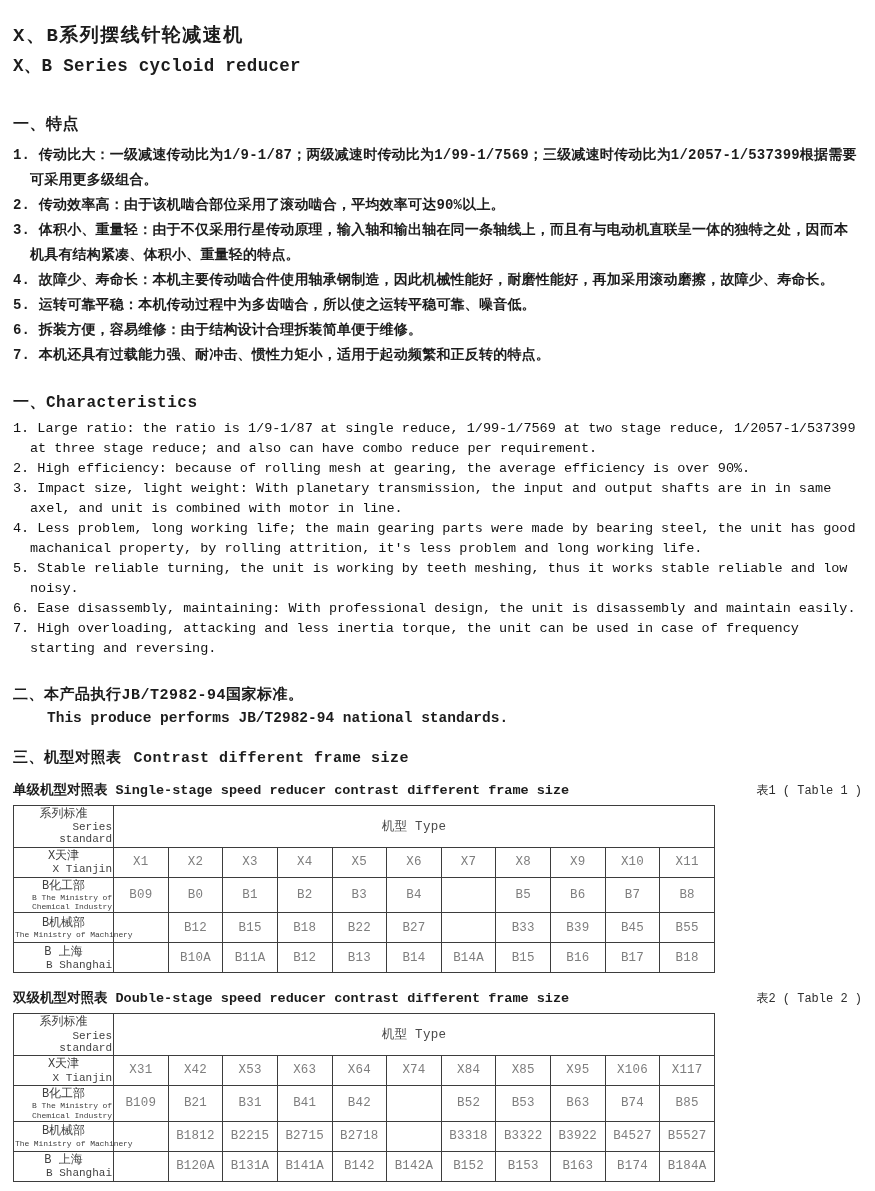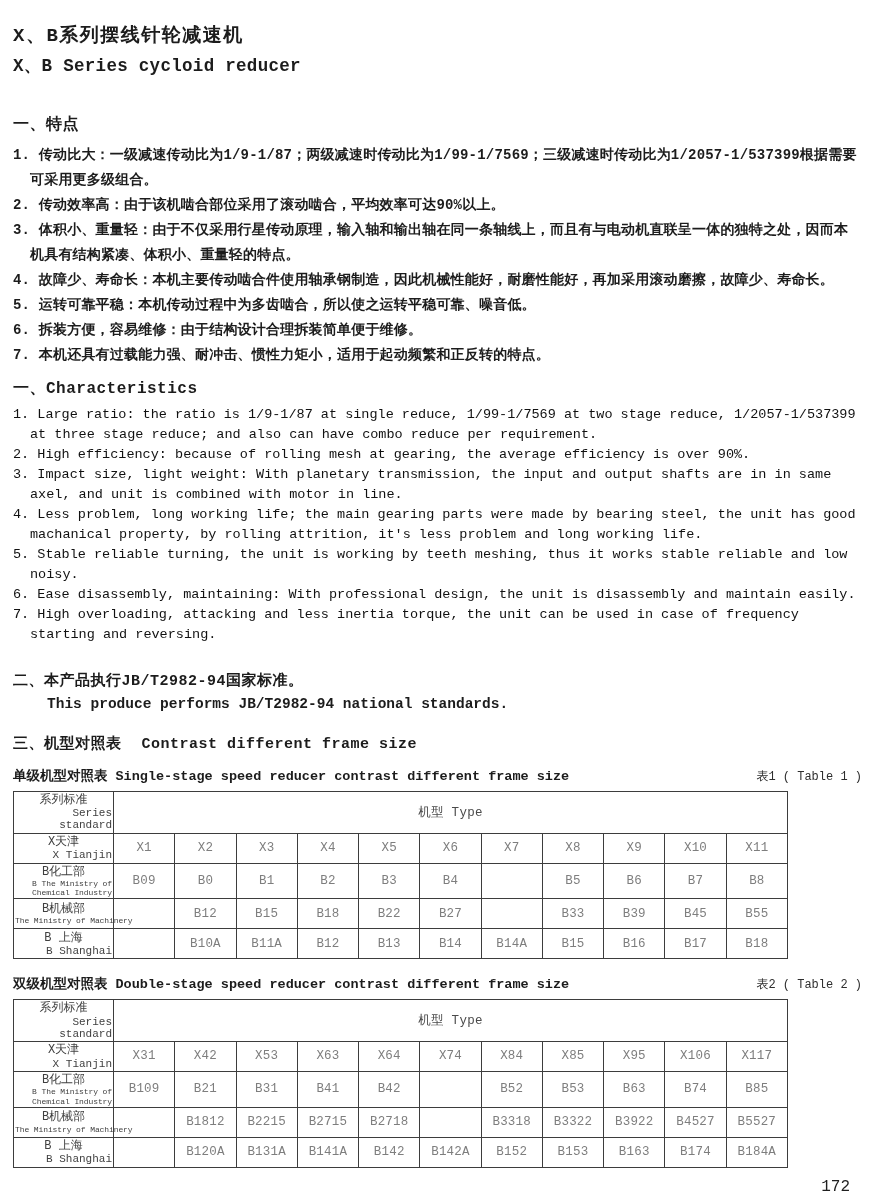--- a/index.html
+++ b/index.html
@@ -12,24 +12,24 @@
     overflow:hidden;
     position:relative;
   }
   .page { padding:22px 13px 0 13px;font-family:Liberation Mono, monospace; }
 
   .title-zh { font-size:19px; font-weight:bold; letter-spacing:1.5px; }
   .title-en { font-size:17.5px; font-weight:bold; margin-top:5px; letter-spacing:0.3px; }
 
   .sec-head { font-size:16px; font-weight:bold; letter-spacing:0.5px; }
   .sec-head-1 { margin-top:37px; }
-  .sec-head-en { margin-top:10px; }
+  .sec-head-en { margin-top:24px; }
   .sec-head-2 { margin-top:26px; font-size:15px; }
   .sec-head-3 { margin-top:22px; font-size:15px; display:flex; align-items:baseline; }
-  .sec-head-3 .en-part { margin-left:20px; }
+  .sec-head-3 .en-part { margin-left:12px; }
 
   .std-en { font-size:14.5px; font-weight:bold; margin-top:6px; padding-left:34px; }
 
   .feat-zh { margin-top:8px; }
   .feat-zh .list-item {
     font-size:14px; font-weight:bold; line-height:25px;
     padding-left:17px; text-indent:-17px; letter-spacing:0.2px;
   }
   .feat-en { margin-top:6px; }
   .feat-en .list-item {
@@ -38,21 +38,21 @@
   }
 
   .cap-row { display:flex; align-items:baseline; margin-top:14px; }
   .cap-row-1 { margin-top:14px; }
   .cap-row-2 { margin-top:16px; }
   .cap-zh { font-size:13.5px; font-weight:bold; }
   .cap-en { font-size:13.5px; font-weight:bold; margin-left:8px; }
   .cap-tag { margin-left:auto; font-size:12px; font-weight:normal; color:#2e2e2e; }
 
   table.frame {
-    width:775px; border-collapse:collapse; table-layout:fixed; margin-top:6px;
+    width:702px; border-collapse:collapse; table-layout:fixed; margin-top:6px;
   }
   table.frame td { border:1px solid #3d3d3d; text-align:center; vertical-align:middle; padding:1px; }
   col.c0 { width:100px; }
   td.typehead { font-size:12.5px; color:#4a4a4a; height:40px; letter-spacing:0.3px; }
   td.corner { height:40px; }
   td.rowhead { height:30px; }
   .rh-zh { font-size:12px; color:#3f3f3f; line-height:1.2; }
   .rh-en { font-size:11px; color:#3f3f3f; line-height:1.1;text-align:right; }
   .rh-en.xs { font-size:8px; letter-spacing:-0.1px; line-height:1.15; }
   .rh-en.nowrap { white-space:nowrap; }

